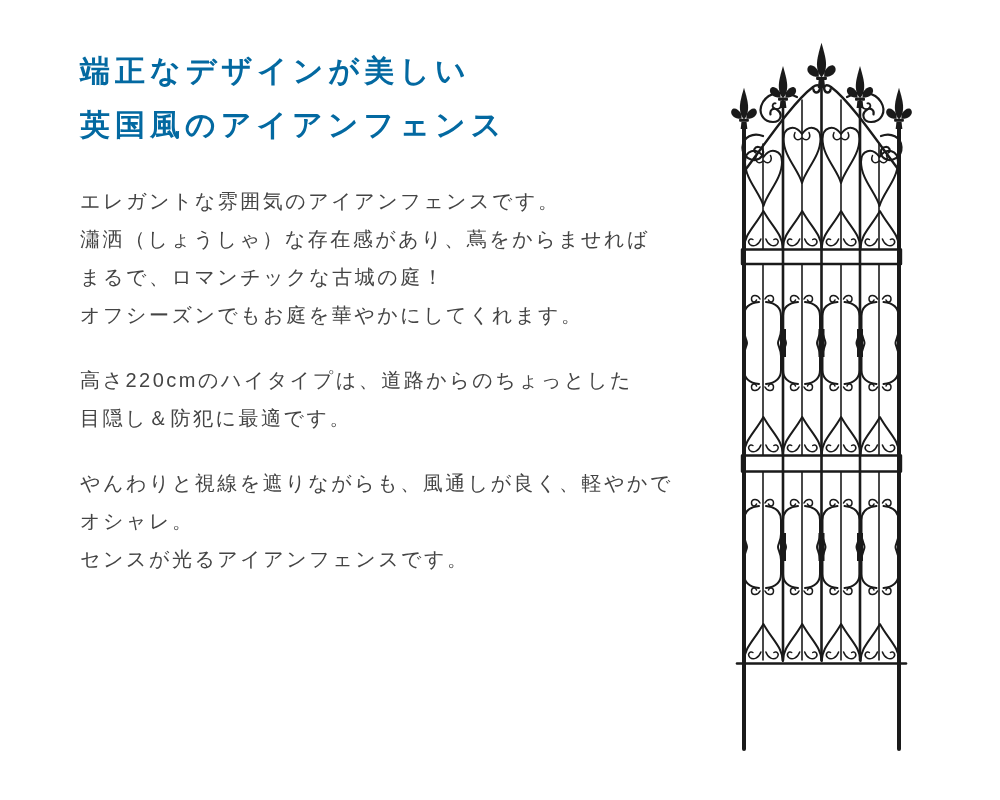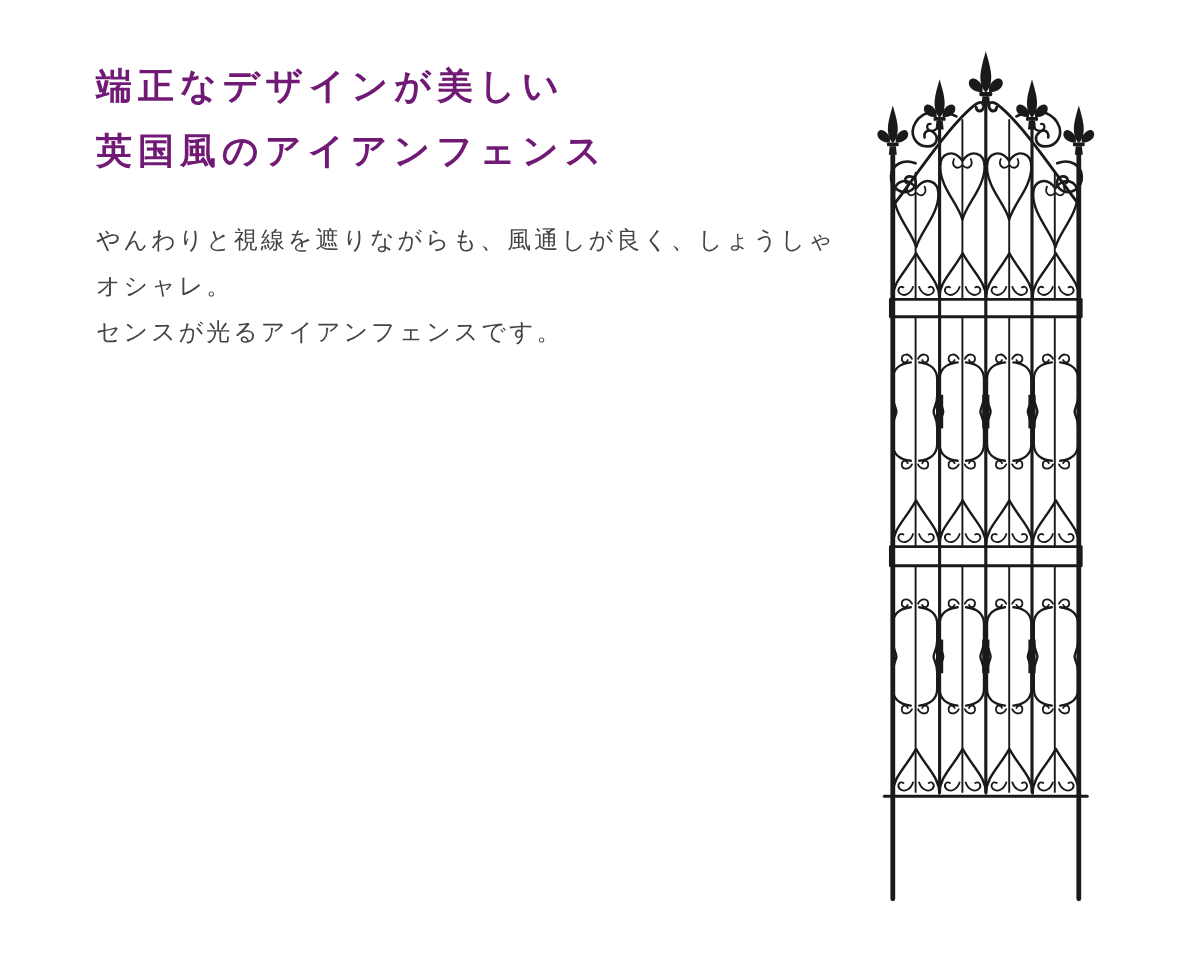--- a/index.html
+++ b/index.html
@@ -5,38 +5,44 @@
   html,body{margin:0;padding:0;}
   body{
     width:1000px;height:800px;position:relative;overflow:hidden;
     background:#ffffff;
     font-family:"Liberation Sans","DejaVu Sans",sans-serif;
   }
   .content{position:absolute;left:80px;top:46px;width:640px;}
   .page-title{
     margin:0 0 28px 0;
     font-size:30px;line-height:54px;font-weight:700;
-    letter-spacing:5px;color:#701a75;white-space:pre-line;
+    letter-spacing:5px;color:#0369a1;white-space:pre-line;font-family:Liberation Mono, monospace;
   }
   .body-copy p{
     margin:0 0 27px 0;
     font-size:20px;line-height:38px;font-weight:400;
     letter-spacing:2.5px;color:#444444;white-space:pre-line;
   }
   .fence-wrap{position:absolute;left:726px;top:40px;width:192px;height:715px;}
   .fence-wrap svg{display:block;}
 </style>
 </head>
 <body>
 
 <div class="content">
   <h1 class="page-title">端正なデザインが美しい
 英国風のアイアンフェンス</h1>
   <div class="body-copy">
-    <p>やんわりと視線を遮りながらも、風通しが良く、しょうしゃ
+    <p>エレガントな雰囲気のアイアンフェンスです。
+瀟洒（しょうしゃ）な存在感があり、蔦をからませれば
+まるで、ロマンチックな古城の庭！
+オフシーズンでもお庭を華やかにしてくれます。</p>
+    <p>高さ220cmのハイタイプは、道路からのちょっとした
+目隠し＆防犯に最適です。</p>
+    <p>やんわりと視線を遮りながらも、風通しが良く、軽やかで
 オシャレ。
 センスが光るアイアンフェンスです。</p>
   </div>
 </div>
 
 <div class="fence-wrap">
   <svg width="192" height="715" viewBox="-1 0 192 715" xmlns="http://www.w3.org/2000/svg" stroke="#1a1a1a" fill="none" stroke-linecap="round" stroke-linejoin="round">
     <defs>
       <g id="fleur" fill="#1a1a1a" stroke="none">
         <path d="M0,-42 C2.6,-33 4.2,-27 4.2,-22 C4.2,-16 2.2,-12 0,-10 C-2.2,-12 -4.2,-16 -4.2,-22 C-4.2,-27 -2.6,-33 0,-42 Z"></path>

